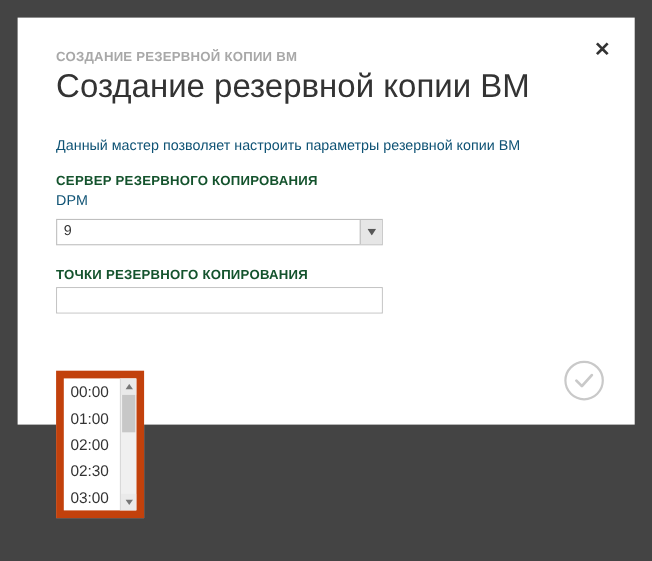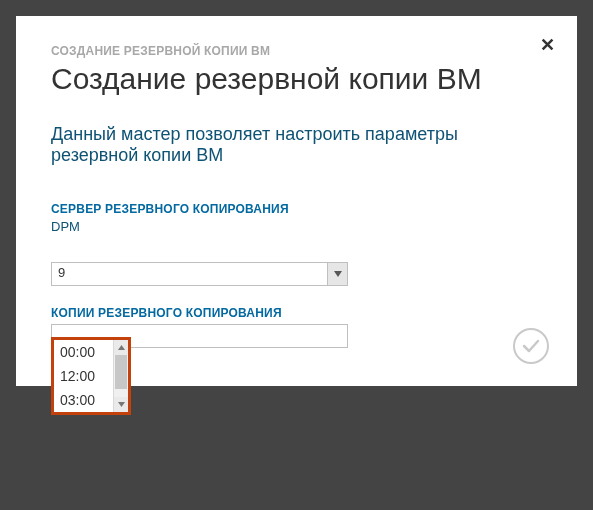--- a/index.html
+++ b/index.html
@@ -35,35 +35,35 @@
       letter-spacing: 0.2px;
       margin-bottom: 4px;
     }
     .title {
       font-size: 30px;
       font-weight: 300;
       color: #333333;
       margin-bottom: 28px;
     }
     .description {
-      font-size: 18px;
+      font-size: 13px;
       color: #0e5274;
-      margin-bottom: 36px;
+      margin-bottom: 18px;
     }
     .label {
       font-size: 12px;
       font-weight: bold;
-      color: #0369a1;
+      color: #14532d;
       margin-bottom: 3px;
       letter-spacing: 0.2px;
     }
     .value {
       font-size: 13px;
       color: #0e5274;
-      margin-bottom: 28px;
+      margin-bottom: 10px;
     }
     .combo {
       display: flex;
       width: 297px;
       height: 24px;
       border: 1px solid #bfbfbf;
       margin-bottom: 20px;
       margin-top: 4px;
     }
     .combo-text {
@@ -97,21 +97,21 @@
       outline: none;
       padding: 2px 6px;
       font-size: 13px;
     }
     .dropdown {
       position: absolute;
       left: 35px;
       top: 321px;
       width: 80px;
       background: #fff;
-      border: 3px solid #c2410c;
+      border: 7px solid #c2410c;
       z-index: 50;
     }
     .dropdown-inner {
       max-height: 154px;
       overflow: hidden;
       position: relative;
     }
     .dropdown-list {
       width: calc(100% - 15px);
     }
@@ -178,30 +178,32 @@
 
   <div class="combo">
     <div class="combo-text">9</div>
     <div class="combo-btn">
       <svg width="8" height="6" viewBox="0 0 8 6">
           <path d="M0 0 L8 0 L4 6 Z" fill="#575757"></path>
         </svg>
     </div>
   </div>
 
-  <div class="label">КОПИИ РЕЗЕРВНОГО КОПИРОВАНИЯ</div>
+  <div class="label">ТОЧКИ РЕЗЕРВНОГО КОПИРОВАНИЯ</div>
   <div class="input-box">
     <input type="text" value="" style="">
   </div>
 
   <div class="dropdown">
     <div class="dropdown-inner">
       <div class="dropdown-list" id="time-list">
           <div class="dropdown-item">00:00</div>
-          <div class="dropdown-item">12:00</div>
+          <div class="dropdown-item">01:00</div>
+          <div class="dropdown-item">02:00</div>
+          <div class="dropdown-item">02:30</div>
           <div class="dropdown-item">03:00</div>
         </div>
       <div class="dropdown-scroll">
         <div class="scroll-btn up">
           <svg width="7" height="5" viewBox="0 0 7 5">
               <path d="M3.5 0 L7 5 L0 5 Z" fill="#777"></path>
             </svg>
         </div>
         <div class="scroll-track">
           <div class="scroll-thumb"></div>

